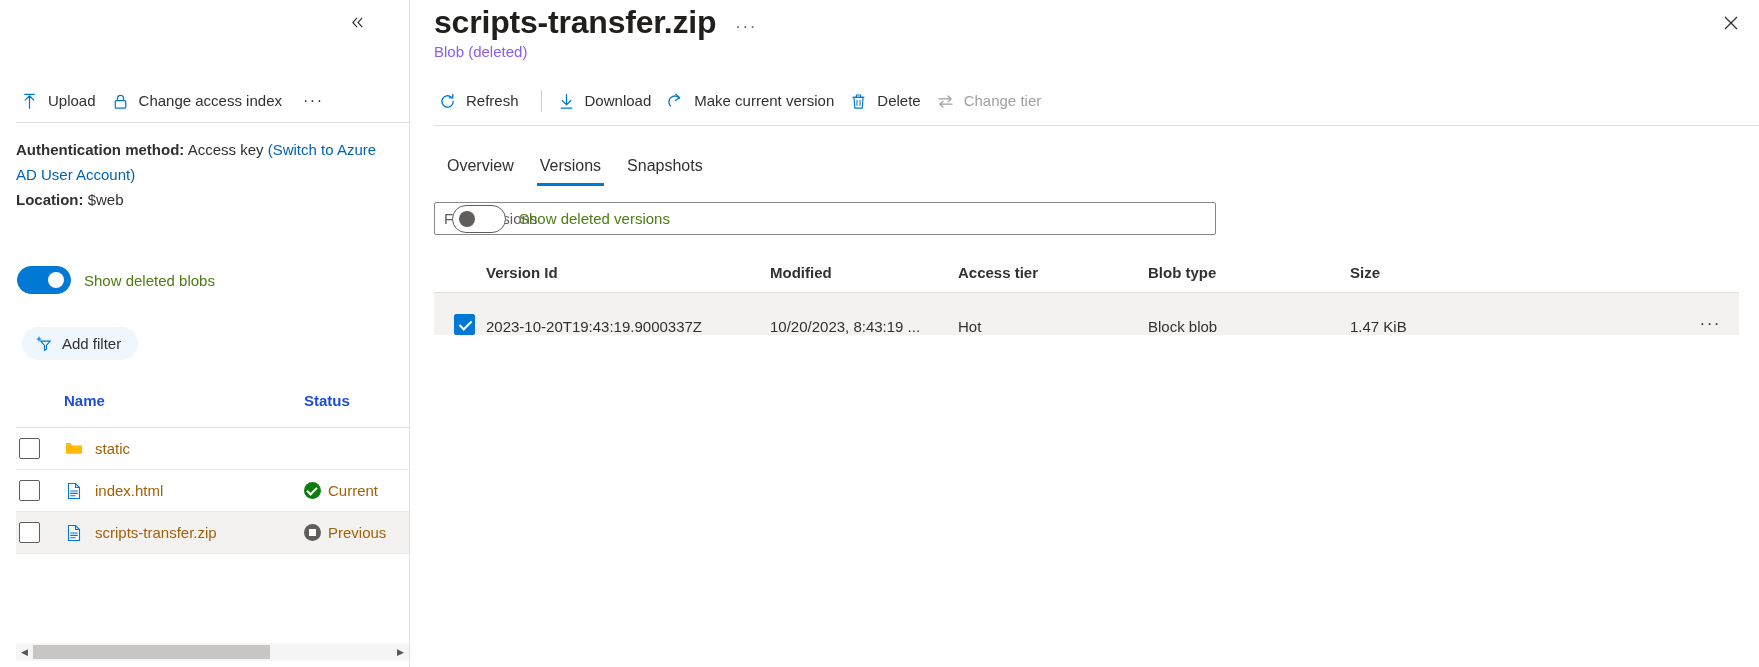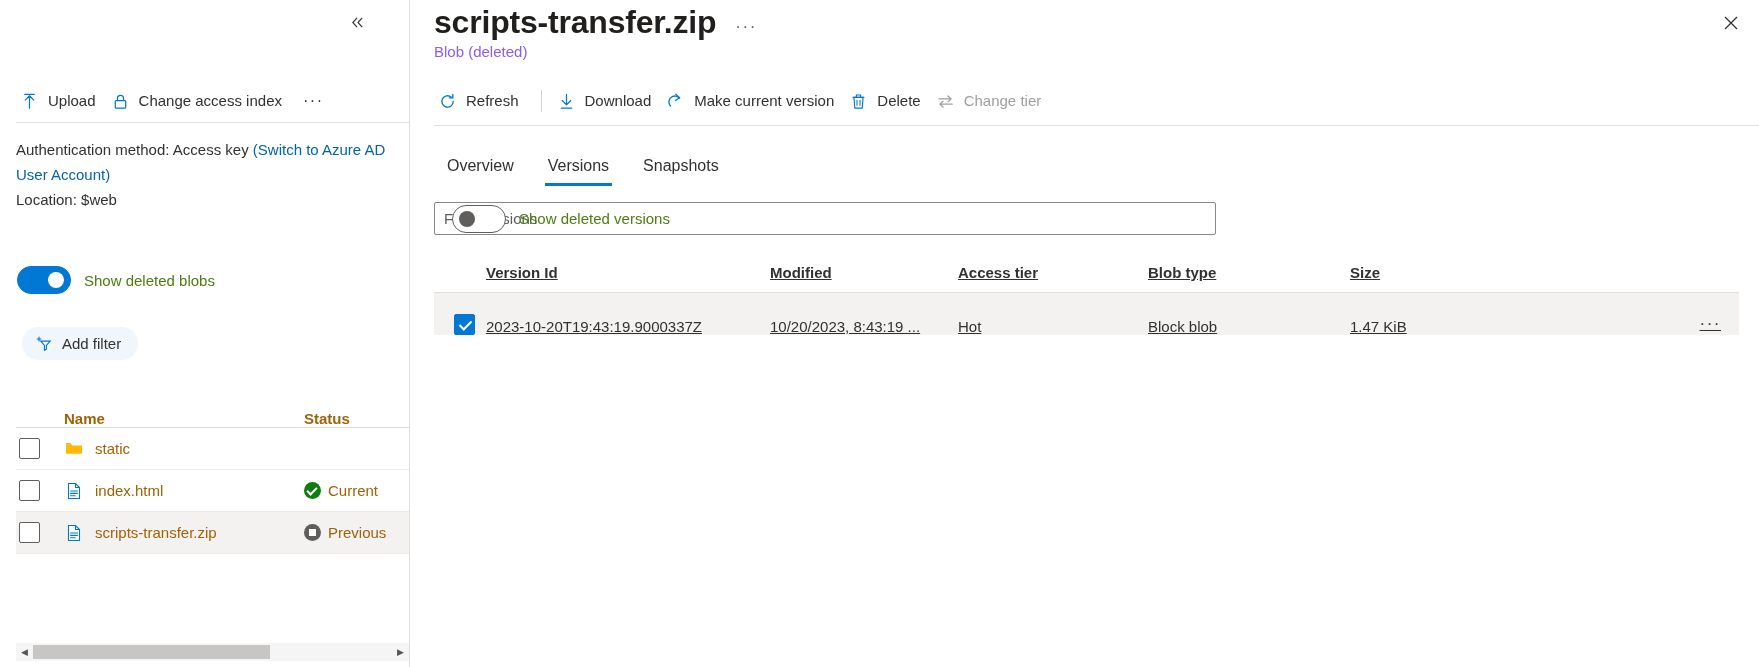--- a/index.html
+++ b/index.html
@@ -87,21 +87,21 @@
   }
 
   .auth-block {
     position: absolute;
     top: 137px; left: 16px;
     width: 380px;
     font-size: 15px;
     line-height: 25px;
     color: #323130;
   }
-  .auth-block b { font-weight: normal; margin-top: 8px; }
+  .auth-block b { font-weight: bold; margin-top: 8px; }
   .lnk { color: #0063b1; cursor: pointer; }
 
   .search-box {
     position: absolute;
     top: 228px; left: 16px;
     width: 256px; height: 32px;
     border: 1px solid #605e5c;
     border-radius: 2px;
     background: #fff;
     padding: 0 8px;
@@ -163,25 +163,25 @@
     font-family: "Liberation Sans", sans-serif;
   }
 
   .blob-table {
     position: absolute;
     top: 392px; left: 16px; right: 0;
     bottom: 30px;
   }
   .bt-head {
     display: flex;
-    align-items: flex-end;
+    align-items: flex-start;
     height: 36px;
     font-size: 15px;
     font-weight: bold;
-    color: #a16207;
+    color: #1d4ed8;
     border-bottom: 1px solid #e1dfdd;
   }
   .bt-row {
     display: flex;
     align-items: center;
     height: 42px;
     font-size: 15px;
     color: #a16207;
     border-bottom: 1px solid #edebe9;
   }
@@ -339,21 +339,21 @@
     top: 125px; left: 24px; right: 0;
     height: 1px;
     background: #e1dfdd;
   }
 
   .tabs {
     position: absolute;
     top: 144px; left: 24px;
     display: flex;
     align-items: flex-end;
-    gap: 8px;
+    gap: 0;
     height: 42px;
   }
   .tab {
     position: relative;
     padding: 0 13px 11px 13px;
     font-size: 16px;
     color: #323130;
     cursor: pointer;
     white-space: nowrap;
     background: transparent;
@@ -386,21 +386,21 @@
     font-family: "Liberation Sans", sans-serif;
     color: #323130;
     outline: none;
     background: #fff;
   }
   .filter-input::placeholder { color: #605e5c; opacity: 1; }
   .toggle-row.versions { margin-left: 18px; }
 
   .ver-table {
     position: absolute;
-    top: 253px; left: 24px; right: 20px; text-decoration: underline;
+    top: 253px; left: 24px; right: 20px;
   }
   .vt-head {
     display: flex;
     align-items: center;
     height: 40px;
     font-size: 15px;
     font-weight: bold;
     color: #323130;
     border-bottom: 1px solid #e1dfdd;
   }

